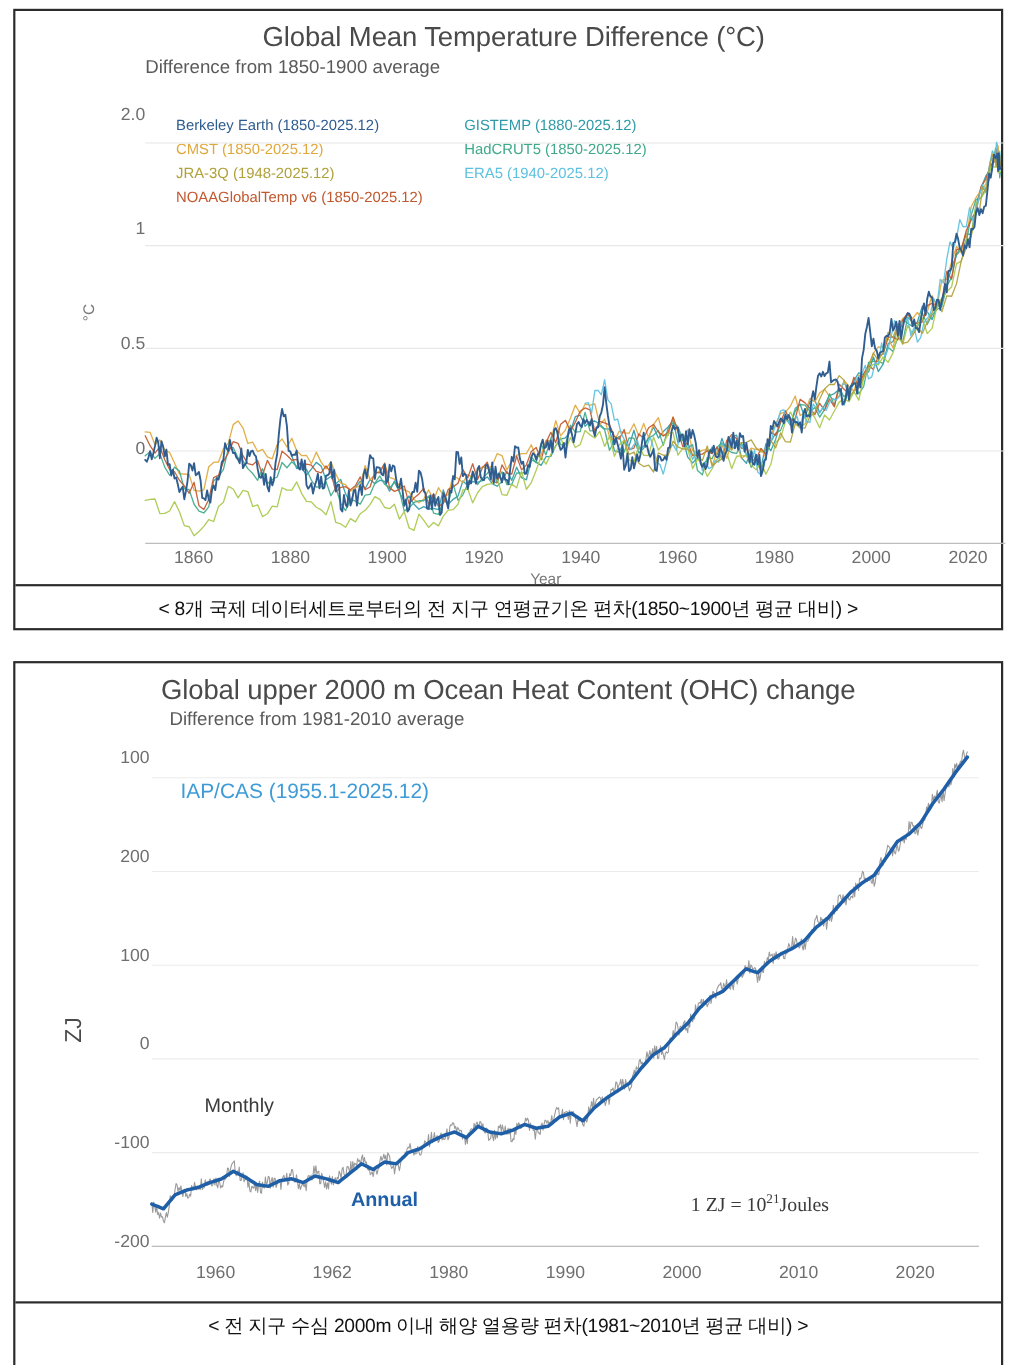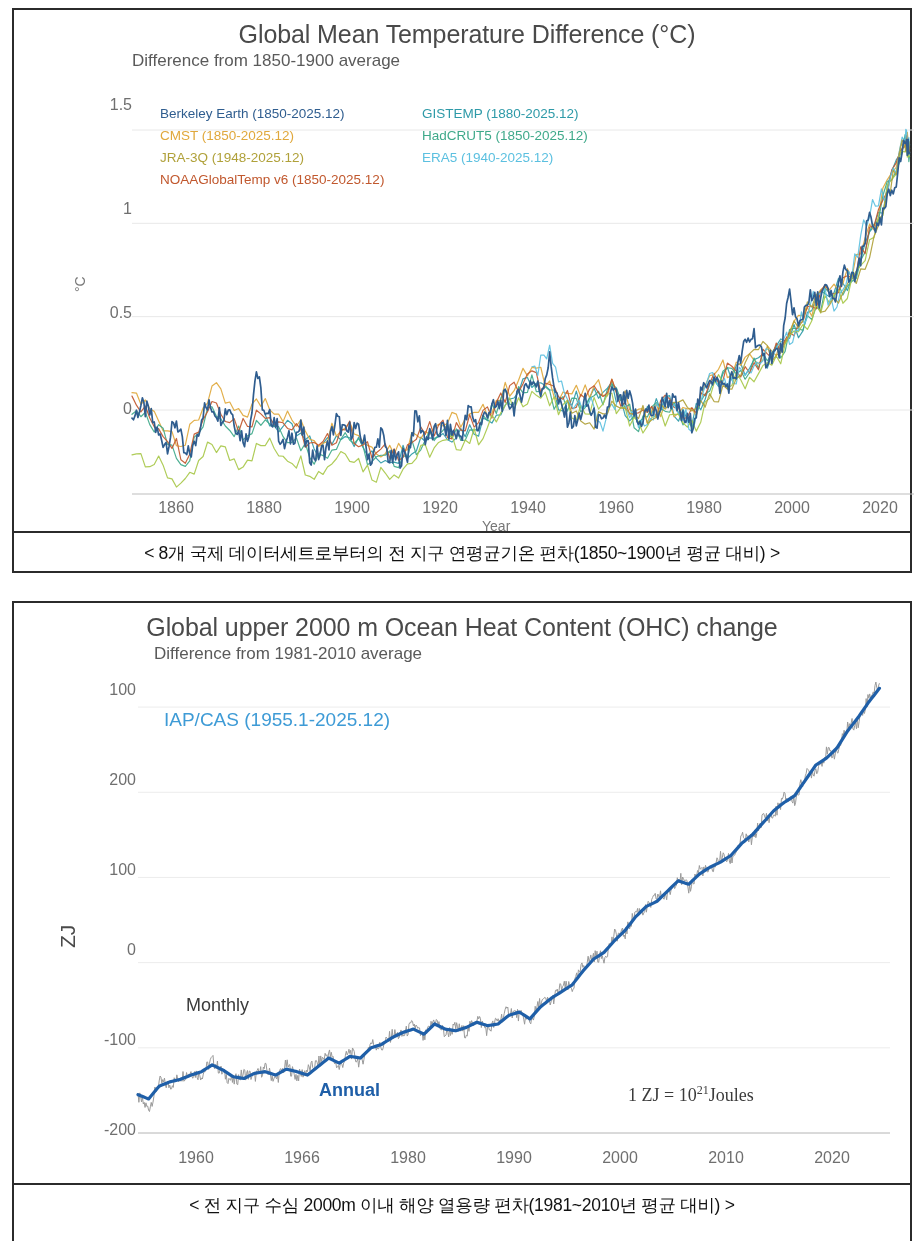--- a/index.html
+++ b/index.html
@@ -159,21 +159,21 @@
       <div class="legend">
         <div class="legend-entry" style="color:#2f5d8f">Berkeley Earth (1850-2025.12)</div>
         <div class="legend-entry" style="color:#2e9aa8">GISTEMP (1880-2025.12)</div>
         <div class="legend-entry" style="color:#e0a83c">CMST (1850-2025.12)</div>
         <div class="legend-entry" style="color:#3fa98a">HadCRUT5 (1850-2025.12)</div>
         <div class="legend-entry" style="color:#b0a13a">JRA-3Q (1948-2025.12)</div>
         <div class="legend-entry" style="color:#5cc0e0">ERA5 (1940-2025.12)</div>
         <div class="legend-entry" style="color:#c1582e">NOAAGlobalTemp v6 (1850-2025.12)</div>
       </div>
 
-      <div class="ytick" style="left:78px; top:86px; width:40px;">1.5</div>
+      <div class="ytick" style="left:78px; top:86px; width:40px;">2.0</div>
       <div class="ytick" style="left:78px; top:190px; width:40px;">1</div>
       <div class="ytick" style="left:78px; top:294px; width:40px;">0.5</div>
       <div class="ytick" style="left:78px; top:390px; width:40px;">0</div>
 
       <div class="ylabel-rot" style="left:58px; top:282px;">°C</div>
 
       <div class="xtick" style="left:134px; top:489px; width:56px;">1860</div>
       <div class="xtick" style="left:222px; top:489px; width:56px;">1880</div>
       <div class="xtick" style="left:310px; top:489px; width:56px;">1900</div>
       <div class="xtick" style="left:398px; top:489px; width:56px;">1920</div>
@@ -218,21 +218,21 @@
       <div class="ytick" style="left:52px; top:78px; width:70px;">100</div>
       <div class="ytick" style="left:52px; top:168px; width:70px;">200</div>
       <div class="ytick" style="left:52px; top:258px; width:70px;">100</div>
       <div class="ytick" style="left:52px; top:338px; width:70px;">0</div>
       <div class="ytick" style="left:52px; top:428px; width:70px;">-100</div>
       <div class="ytick" style="left:52px; top:518px; width:70px;">-200</div>
 
       <div class="ylabel-rot big" style="left:42px; top:345px;">ZJ</div>
 
       <div class="xtick" style="left:152px; top:546px; width:60px;">1960</div>
-      <div class="xtick" style="left:258px; top:546px; width:60px;">1966</div>
+      <div class="xtick" style="left:258px; top:546px; width:60px;">1962</div>
       <div class="xtick" style="left:364px; top:546px; width:60px;">1980</div>
       <div class="xtick" style="left:470px; top:546px; width:60px;">1990</div>
       <div class="xtick" style="left:576px; top:546px; width:60px;">2000</div>
       <div class="xtick" style="left:682px; top:546px; width:60px;">2010</div>
       <div class="xtick" style="left:788px; top:546px; width:60px;">2020</div>
 
       <div class="annot" style="left:172px; top:392px;">Monthly</div>
       <div class="annot annot-annual" style="left:305px; top:477px;">Annual</div>
       <div class="annot annot-zj" style="left:614px; top:480px;font-family:Liberation Serif, serif;">
         <span>1 ZJ =  10</span><sup>21</sup><span>Joules</span>

